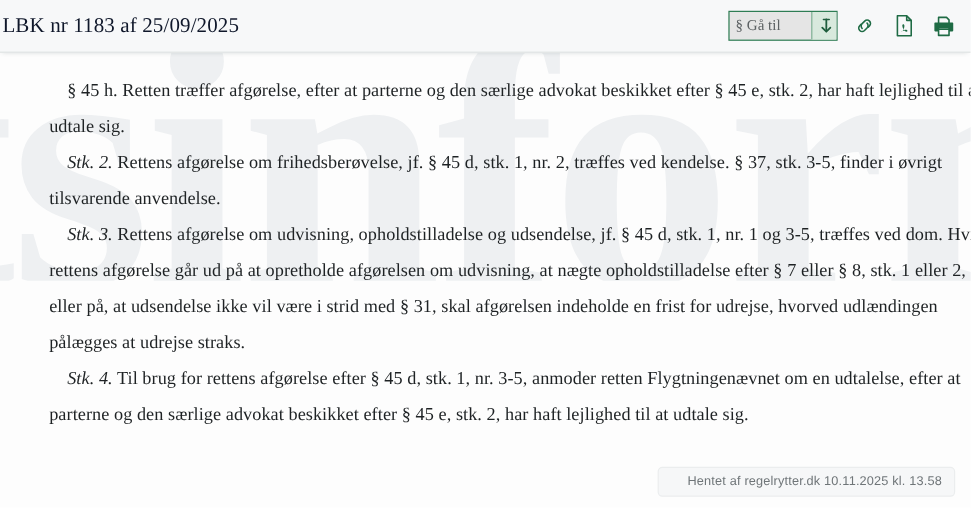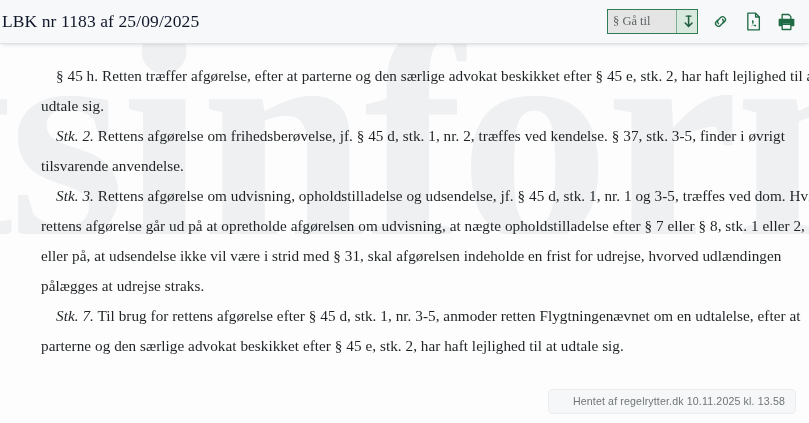--- a/index.html
+++ b/index.html
@@ -241,20 +241,20 @@
 
     <p class="para">
       <em>Stk. 2.</em><span> Rettens afgørelse om frihedsberøvelse, jf. § 45 d, stk. 1, nr. 2, træffes ved kendelse. § 37, stk. 3-5, finder i øvrigt tilsvarende anvendelse.</span>
     </p>
 
     <p class="para">
       <em>Stk. 3.</em><span> Rettens afgørelse om udvisning, opholdstilladelse og udsendelse, jf. § 45 d, stk. 1, nr. 1 og 3-5, træffes ved dom. Hvis rettens afgørelse går ud på at opretholde afgørelsen om udvisning, at nægte opholdstilladelse efter § 7 eller § 8, stk. 1 eller 2, eller på, at udsendelse ikke vil være i strid med § 31, skal afgørelsen indeholde en frist for udrejse, hvorved udlændingen pålægges at udrejse straks.</span>
     </p>
 
     <p class="para">
-      <em>Stk. 7.</em><span> Til brug for rettens afgørelse efter § 45 d, stk. 1, nr. 3-5, anmoder retten Flygtningenævnet om en udtalelse, efter at parterne og den særlige advokat beskikket efter § 45 e, stk. 2, har haft lejlighed til at udtale sig.</span>
+      <em>Stk. 4.</em><span> Til brug for rettens afgørelse efter § 45 d, stk. 1, nr. 3-5, anmoder retten Flygtningenævnet om en udtalelse, efter at parterne og den særlige advokat beskikket efter § 45 e, stk. 2, har haft lejlighed til at udtale sig.</span>
     </p>
 
   </div>
 
   <div id="footer-stamp">Hentet af regelrytter.dk 10.11.2025 kl. 13.58</div>
 
 </div>
 
 </body></html>

